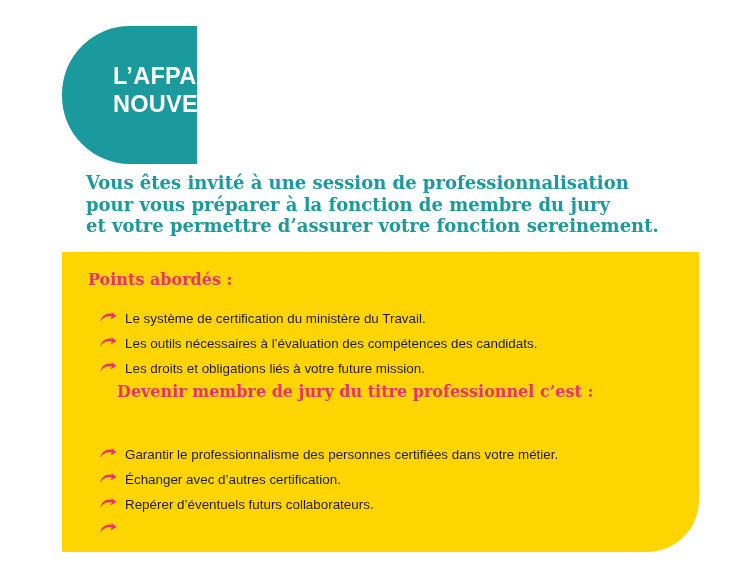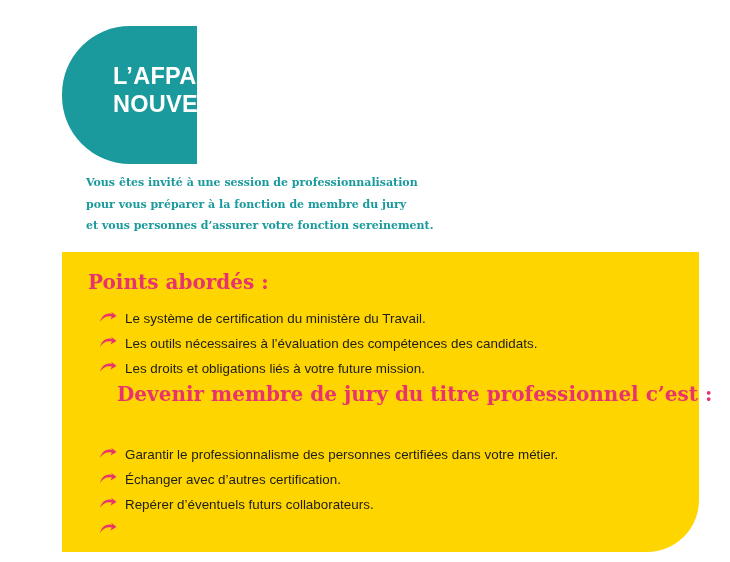--- a/index.html
+++ b/index.html
@@ -55,21 +55,21 @@
 
   
   .intro {
     position: absolute;
     left: 86px;
     top: 172px;
     width: 600px;
     color: #1a9a9c;
     font-family: "DejaVu Serif", serif;
     font-weight: bold;
-    font-size: 11px;
+    font-size: 18px;
     line-height: 21.5px;
   }
   .intro .line {
     display: block;
     white-space: nowrap;
   }
 
   
   .yellow-panel {
     position: absolute;
@@ -80,21 +80,21 @@
     background: #ffd500;
     border-bottom-right-radius: 52px;
   }
 
   .section-heading {
     position: absolute;
     left: 88px;
     color: #e8336e;
     font-family: "DejaVu Serif", serif;
     font-weight: bold;
-    font-size: 20px;
+    font-size: 16px;
     white-space: nowrap;
   }
   #heading-points { top: 270px; }
   #heading-devenir { top: 382px; margin-left: 29px; }
 
   .bullet-list {
     position: absolute;
     left: 88px;
     margin: 11px;
     padding: 0;
@@ -134,21 +134,21 @@
   <div class="teal-shape"></div>
 
   <div class="header-title">
     <span class="line big">L’AFPA VOUS PRÉPARE À VOTRE</span>
     <span class="line big">NOUVELLE MISSION</span>
   </div>
 
   <div class="intro">
     <span class="line">Vous êtes invité à une session de professionnalisation</span>
     <span class="line">pour vous préparer à la fonction de membre du jury</span>
-    <span class="line">et vous personnes d’assurer votre fonction sereinement.</span>
+    <span class="line">et votre permettre d’assurer votre fonction sereinement.</span>
   </div>
 
   <div class="yellow-panel"></div>
 
   <div class="section-heading" id="heading-points">Points abordés :</div>
 
   <ul class="bullet-list" id="list-points">
     <li class="bullet-item">
       <span class="arrow-icon">
         <svg width="18" height="16" viewBox="0 0 18 16" xmlns="http://www.w3.org/2000/svg">

